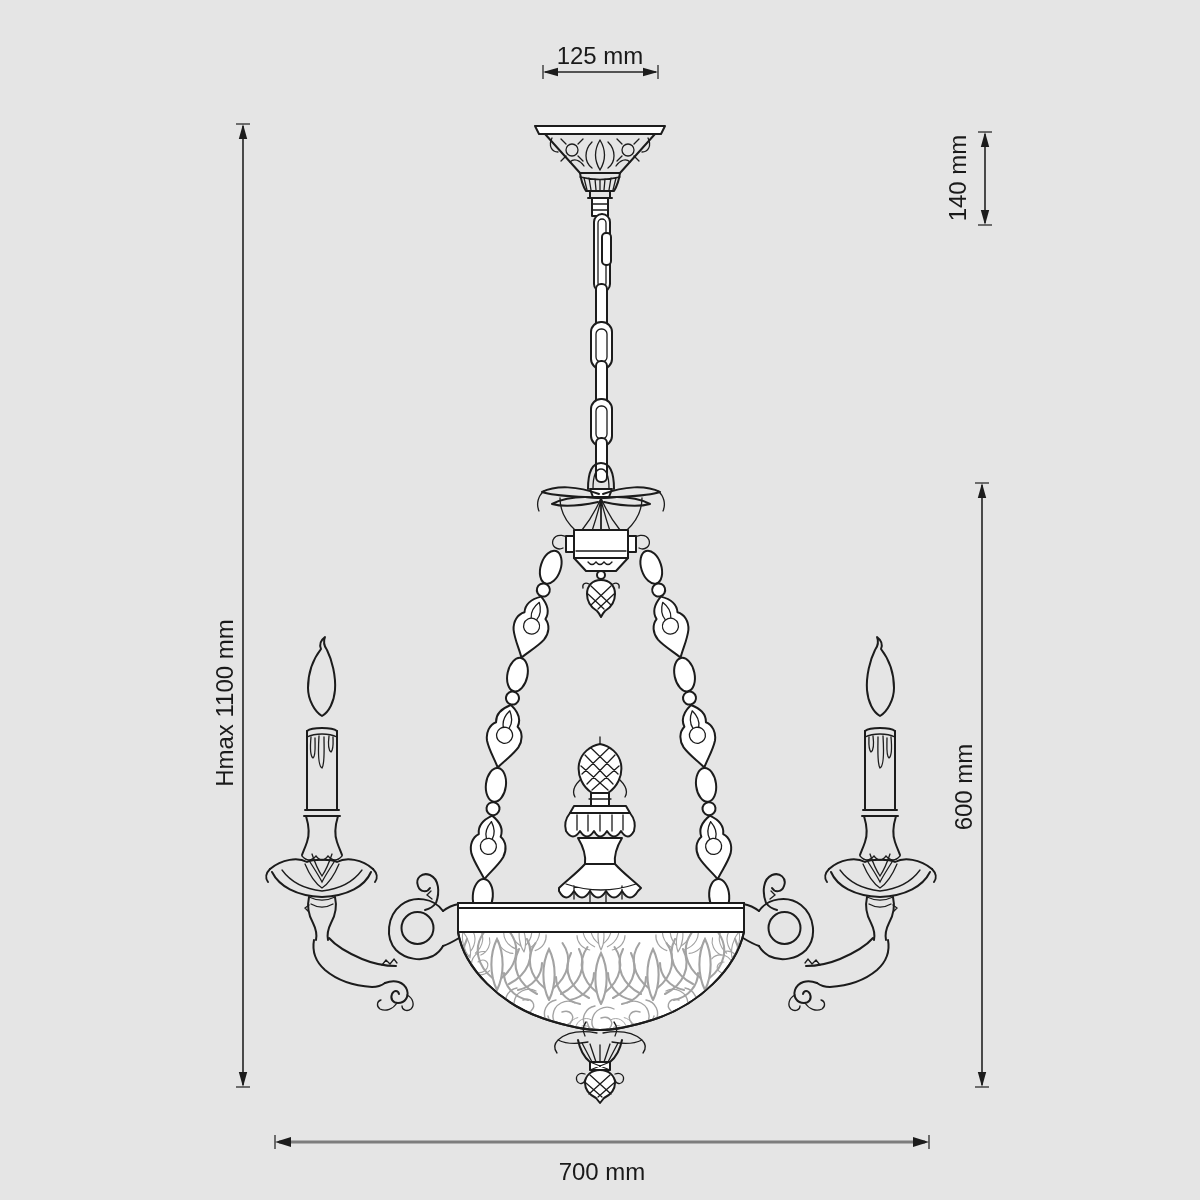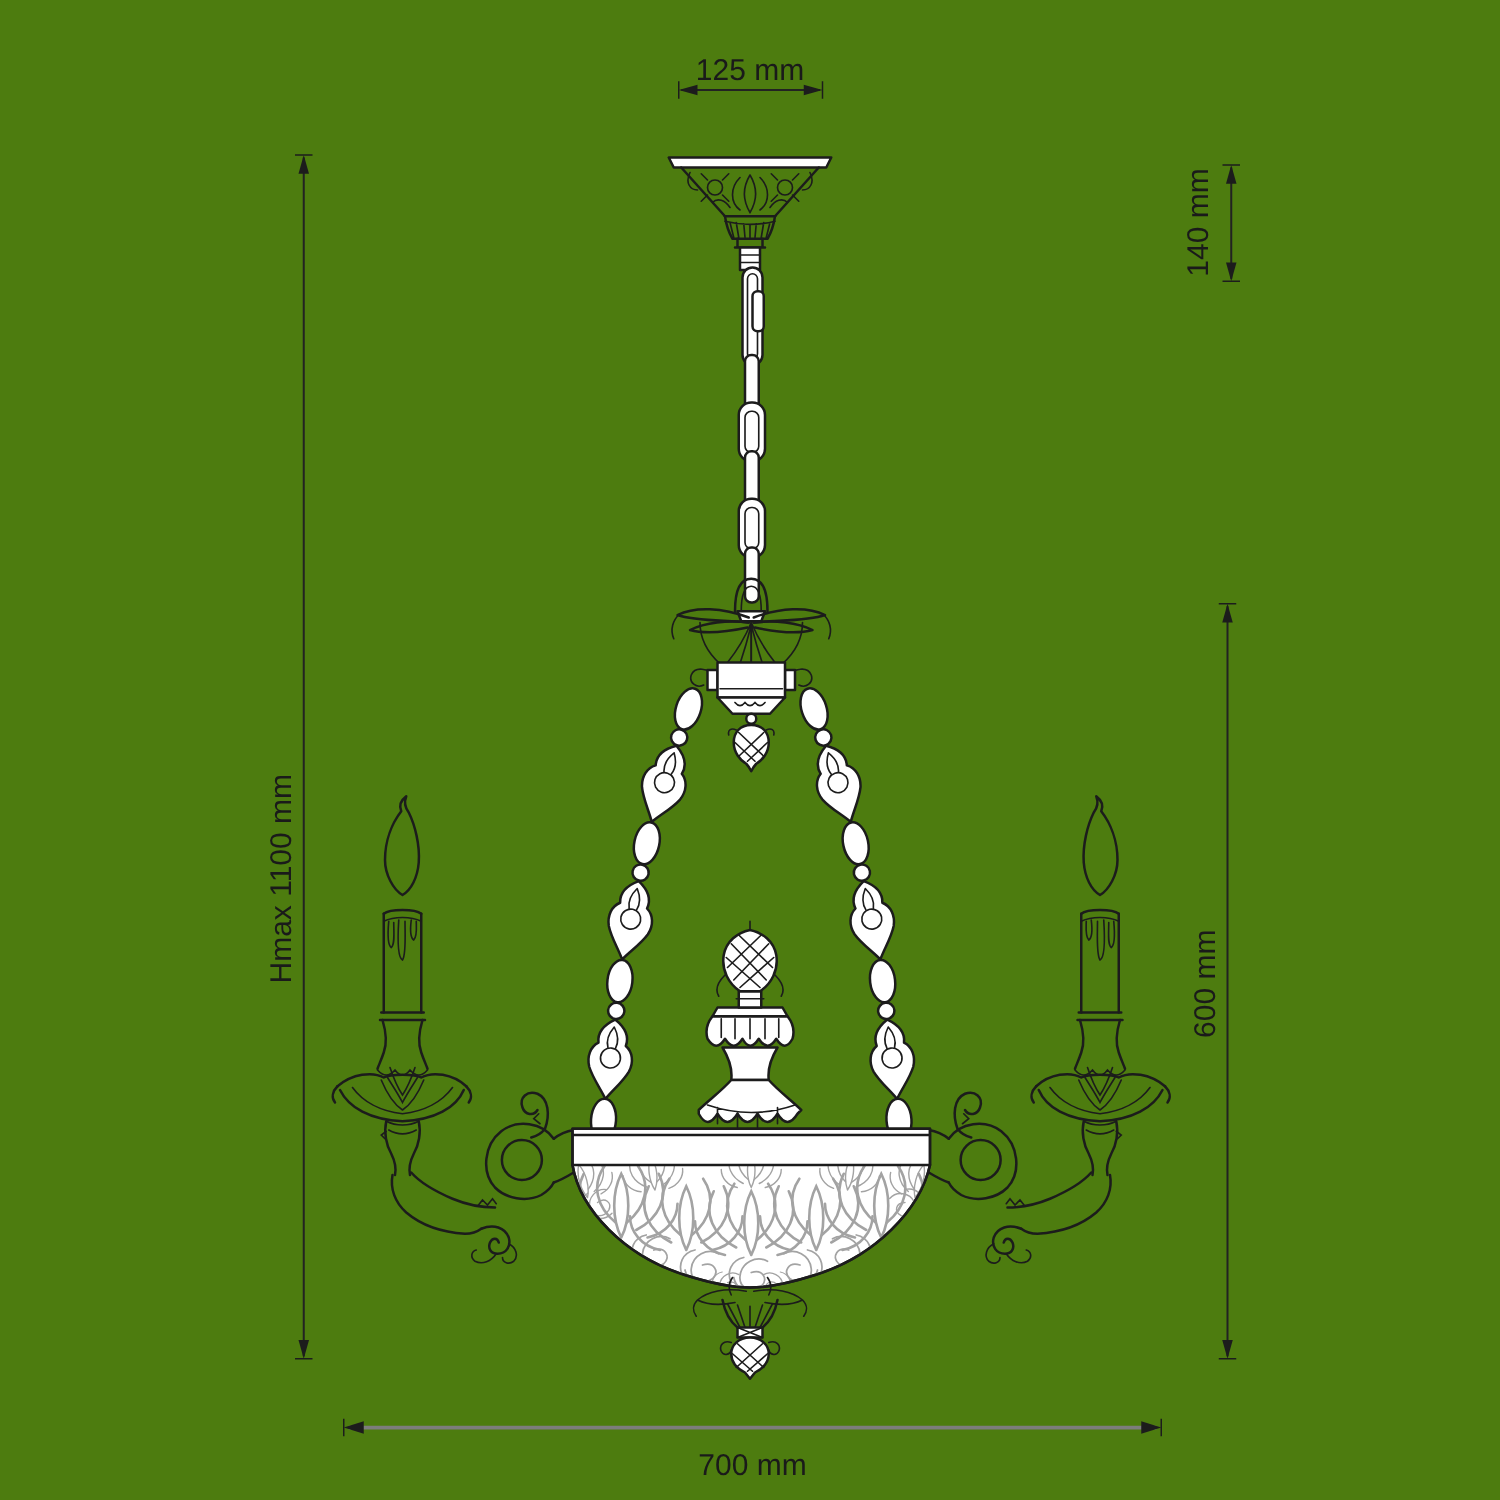--- a/index.html
+++ b/index.html
@@ -1,17 +1,17 @@
 <!DOCTYPE html>
 <html><head>
 <meta charset="utf-8">
 <style>
   html,body{margin:0;padding:0;background:#ffffff;}
   body{width:1200px;height:1200px;overflow:hidden;font-family:"Liberation Sans",sans-serif;}
-  .stage{position:relative;width:1200px;height:1200px;background:#4d7c0f;}
+  .stage{position:relative;width:1200px;height:1200px;background:#e5e5e5;}
   svg text{font-family:"Liberation Sans",sans-serif;font-size:24px;fill:#1a1a1a;}
   .ln{stroke:#1c1c1c;stroke-width:2;fill:none;stroke-linecap:round;stroke-linejoin:round;}
   .lnf{stroke:#1c1c1c;stroke-width:2;fill:#ffffff;stroke-linejoin:round;}
   .thin{stroke:#1c1c1c;stroke-width:1.3;fill:none;stroke-linecap:round;}
   .fil{stroke:#a3a3a3;stroke-width:1.4;fill:none;stroke-linecap:round;}
   .dim{stroke:#222222;stroke-width:1.6;fill:none;}
   .dimb{stroke:#7d7d7d;stroke-width:3;fill:none;}
   .ah{fill:#1c1c1c;stroke:none;}
   .tick{stroke:#1c1c1c;stroke-width:1.2;}
 </style>

